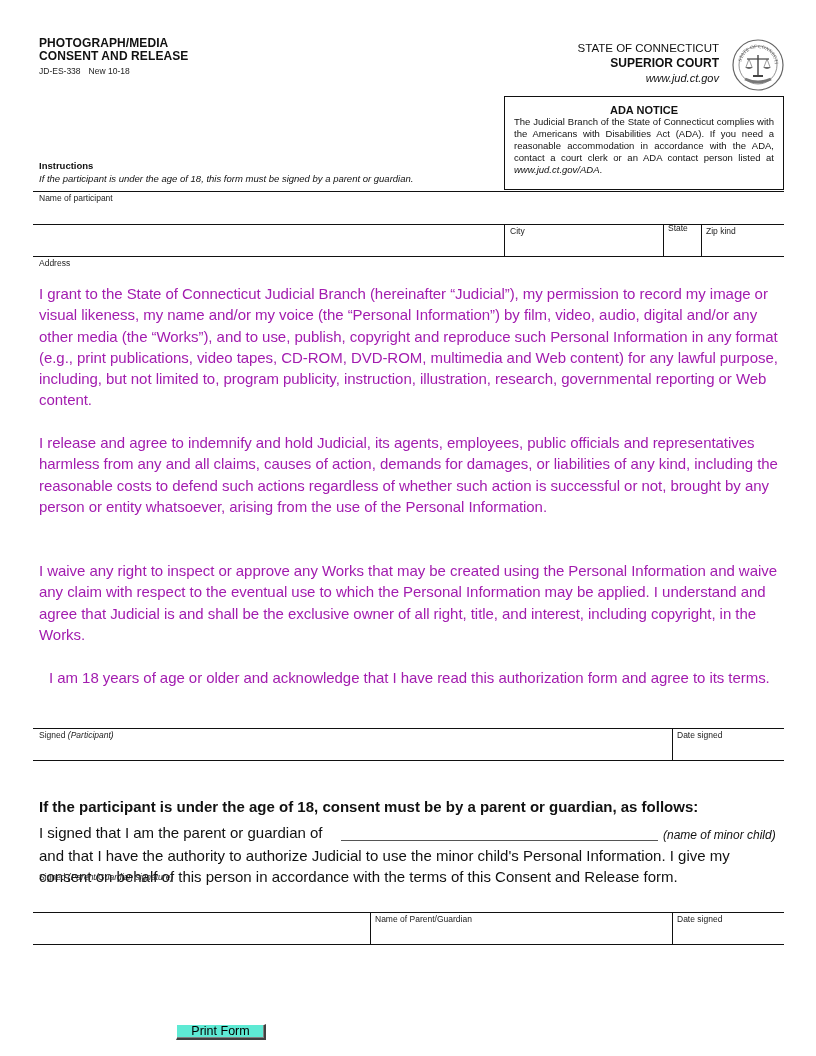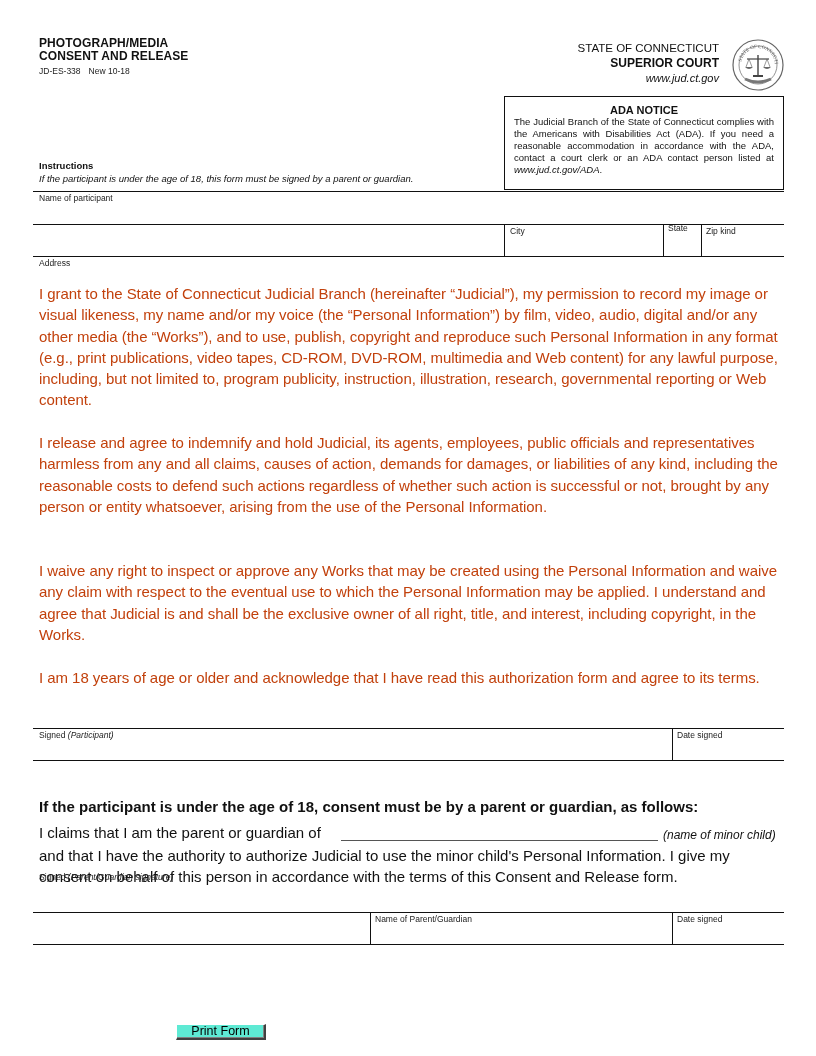--- a/index.html
+++ b/index.html
@@ -29,21 +29,21 @@
     .instr-text { left: 39px; top: 173px; font-size: 9.5px; font-style: italic; }
 
     
     .hline { position: absolute; left: 33px; width: 751px; height: 0; border-top: 1.3px solid #111; }
     .vline { position: absolute; width: 0; border-left: 1.3px solid #111; }
     .field-label { position: absolute; font-size: 8.5px; color: #222; }
     .field-label i { font-style: italic; }
     .field-input { position: absolute; background: transparent; border: none; outline: none; font-family: "Liberation Sans", sans-serif; font-size: 12px; }
 
     
-    .para { position: absolute; left: 39px; width: 745px; font-size: 15px; line-height: 21.3px; color: #c2410c; letter-spacing: -0.05px; }
+    .para { position: absolute; left: 39px; width: 745px; font-size: 15px; line-height: 21.3px; color: #a21caf; letter-spacing: -0.05px; }
 
     .guardian-heading { left: 39px; top: 798px; font-size: 15px; font-weight: bold; }
     .attest-line { left: 39px; top: 824px; font-size: 15px; }
     .minor-blank { left: 341px; top: 826px; width: 317px; height: 15px; border-bottom: 1px solid #555; }
     .minor-hint { left: 663px; top: 828px; font-size: 12px; font-style: italic; }
     .attest-cont { left: 39px; top: 845px; width: 745px; font-size: 15px; line-height: 21.3px; }
 
     
     .btn { position: absolute; height: 16px; font-family: "Liberation Sans", sans-serif; font-size: 12.5px; line-height: 13px;
            background: #5eead4; border-top: 1px solid #ffffff; border-left: 1px solid #ffffff;
@@ -112,32 +112,32 @@
 
 <div class="vline" style="left:701px; top:224px; height:32px;"></div>
 <div class="field-label" style="left:706px; top:226px;">Zip kind</div>
 <input class="field-input" style="left: 706px; top: 237px; width: 76px; height: 18px;" value="">
 
 <div class="hline" style="top:256px;"></div>
 
 <p class="para" style="top:283px;">I grant to the State of Connecticut Judicial Branch (hereinafter “Judicial”), my permission to record my image or visual likeness, my name and/or my voice (the “Personal Information”) by film, video, audio, digital and/or any other media (the “Works”), and to use, publish, copyright and reproduce such Personal Information in any format (e.g., print publications, video tapes, CD-ROM, DVD-ROM, multimedia and Web content) for any lawful purpose, including, but not limited to, program publicity, instruction, illustration, research, governmental reporting or Web content.</p>
 <p class="para" style="top:432px;">I release and agree to indemnify and hold Judicial, its agents, employees, public officials and representatives harmless from any and all claims, causes of action, demands for damages, or liabilities of any kind, including the reasonable costs to defend such actions regardless of whether such action is successful or not, brought by any person or entity whatsoever, arising from the use of the Personal Information.</p>
 <p class="para" style="top:560px;">I waive any right to inspect or approve any Works that may be created using the Personal Information and waive any claim with respect to the eventual use to which the Personal Information may be applied. I understand and agree that Judicial is and shall be the exclusive owner of all right, title, and interest, including copyright, in the Works.</p>
-<p class="para" style="top:667px;">I am 18 years of age or older and acknowledge that I have read this authorization form and agree to its terms.</p>
+<p class="para" style="top:667px;margin-left:10px;">I am 18 years of age or older and acknowledge that I have read this authorization form and agree to its terms.</p>
 
 <div class="hline" style="top:728px;"></div>
 <div class="field-label" style="left:39px; top:730px;"><span>Signed </span><i>(Participant)</i></div>
 <input class="field-input" style="left: 39px; top: 742px; width: 630px; height: 18px;" value="">
 <div class="vline" style="left:672px; top:728px; height:32px;"></div>
 <div class="field-label" style="left:677px; top:730px;">Date signed</div>
 <input class="field-input" style="left: 677px; top: 742px; width: 105px; height: 18px;" value="">
 <div class="hline" style="top:760px;"></div>
 
 <div class="abs guardian-heading">If the participant is under the age of 18, consent must be by a parent or guardian, as follows:</div>
-<div class="abs attest-line">I claims that I am the parent or guardian of</div>
+<div class="abs attest-line">I signed that I am the parent or guardian of</div>
 <input class="abs field-input minor-blank" value="" style="">
 <div class="abs minor-hint">(name of minor child)</div>
 <div class="abs attest-cont">and that I have the authority to authorize Judicial to use the minor child's Personal Information. I give my consent on behalf of this person in accordance with the terms of this Consent and Release form.</div>
 
 <div class="hline" style="top:912px;"></div>
 <div class="field-label" style="left:39px; top:864px;margin-top:8px;"><span>Signed </span><i>(Parent/Guardian signature)</i></div>
 <input class="field-input" style="left: 39px; top: 926px; width: 328px; height: 18px;" value="">
 <div class="vline" style="left:370px; top:912px; height:32px;"></div>
 <div class="field-label" style="left:375px; top:914px;">Name of Parent/Guardian</div>
 <input class="field-input" style="left: 375px; top: 926px; width: 293px; height: 18px;" value="">

